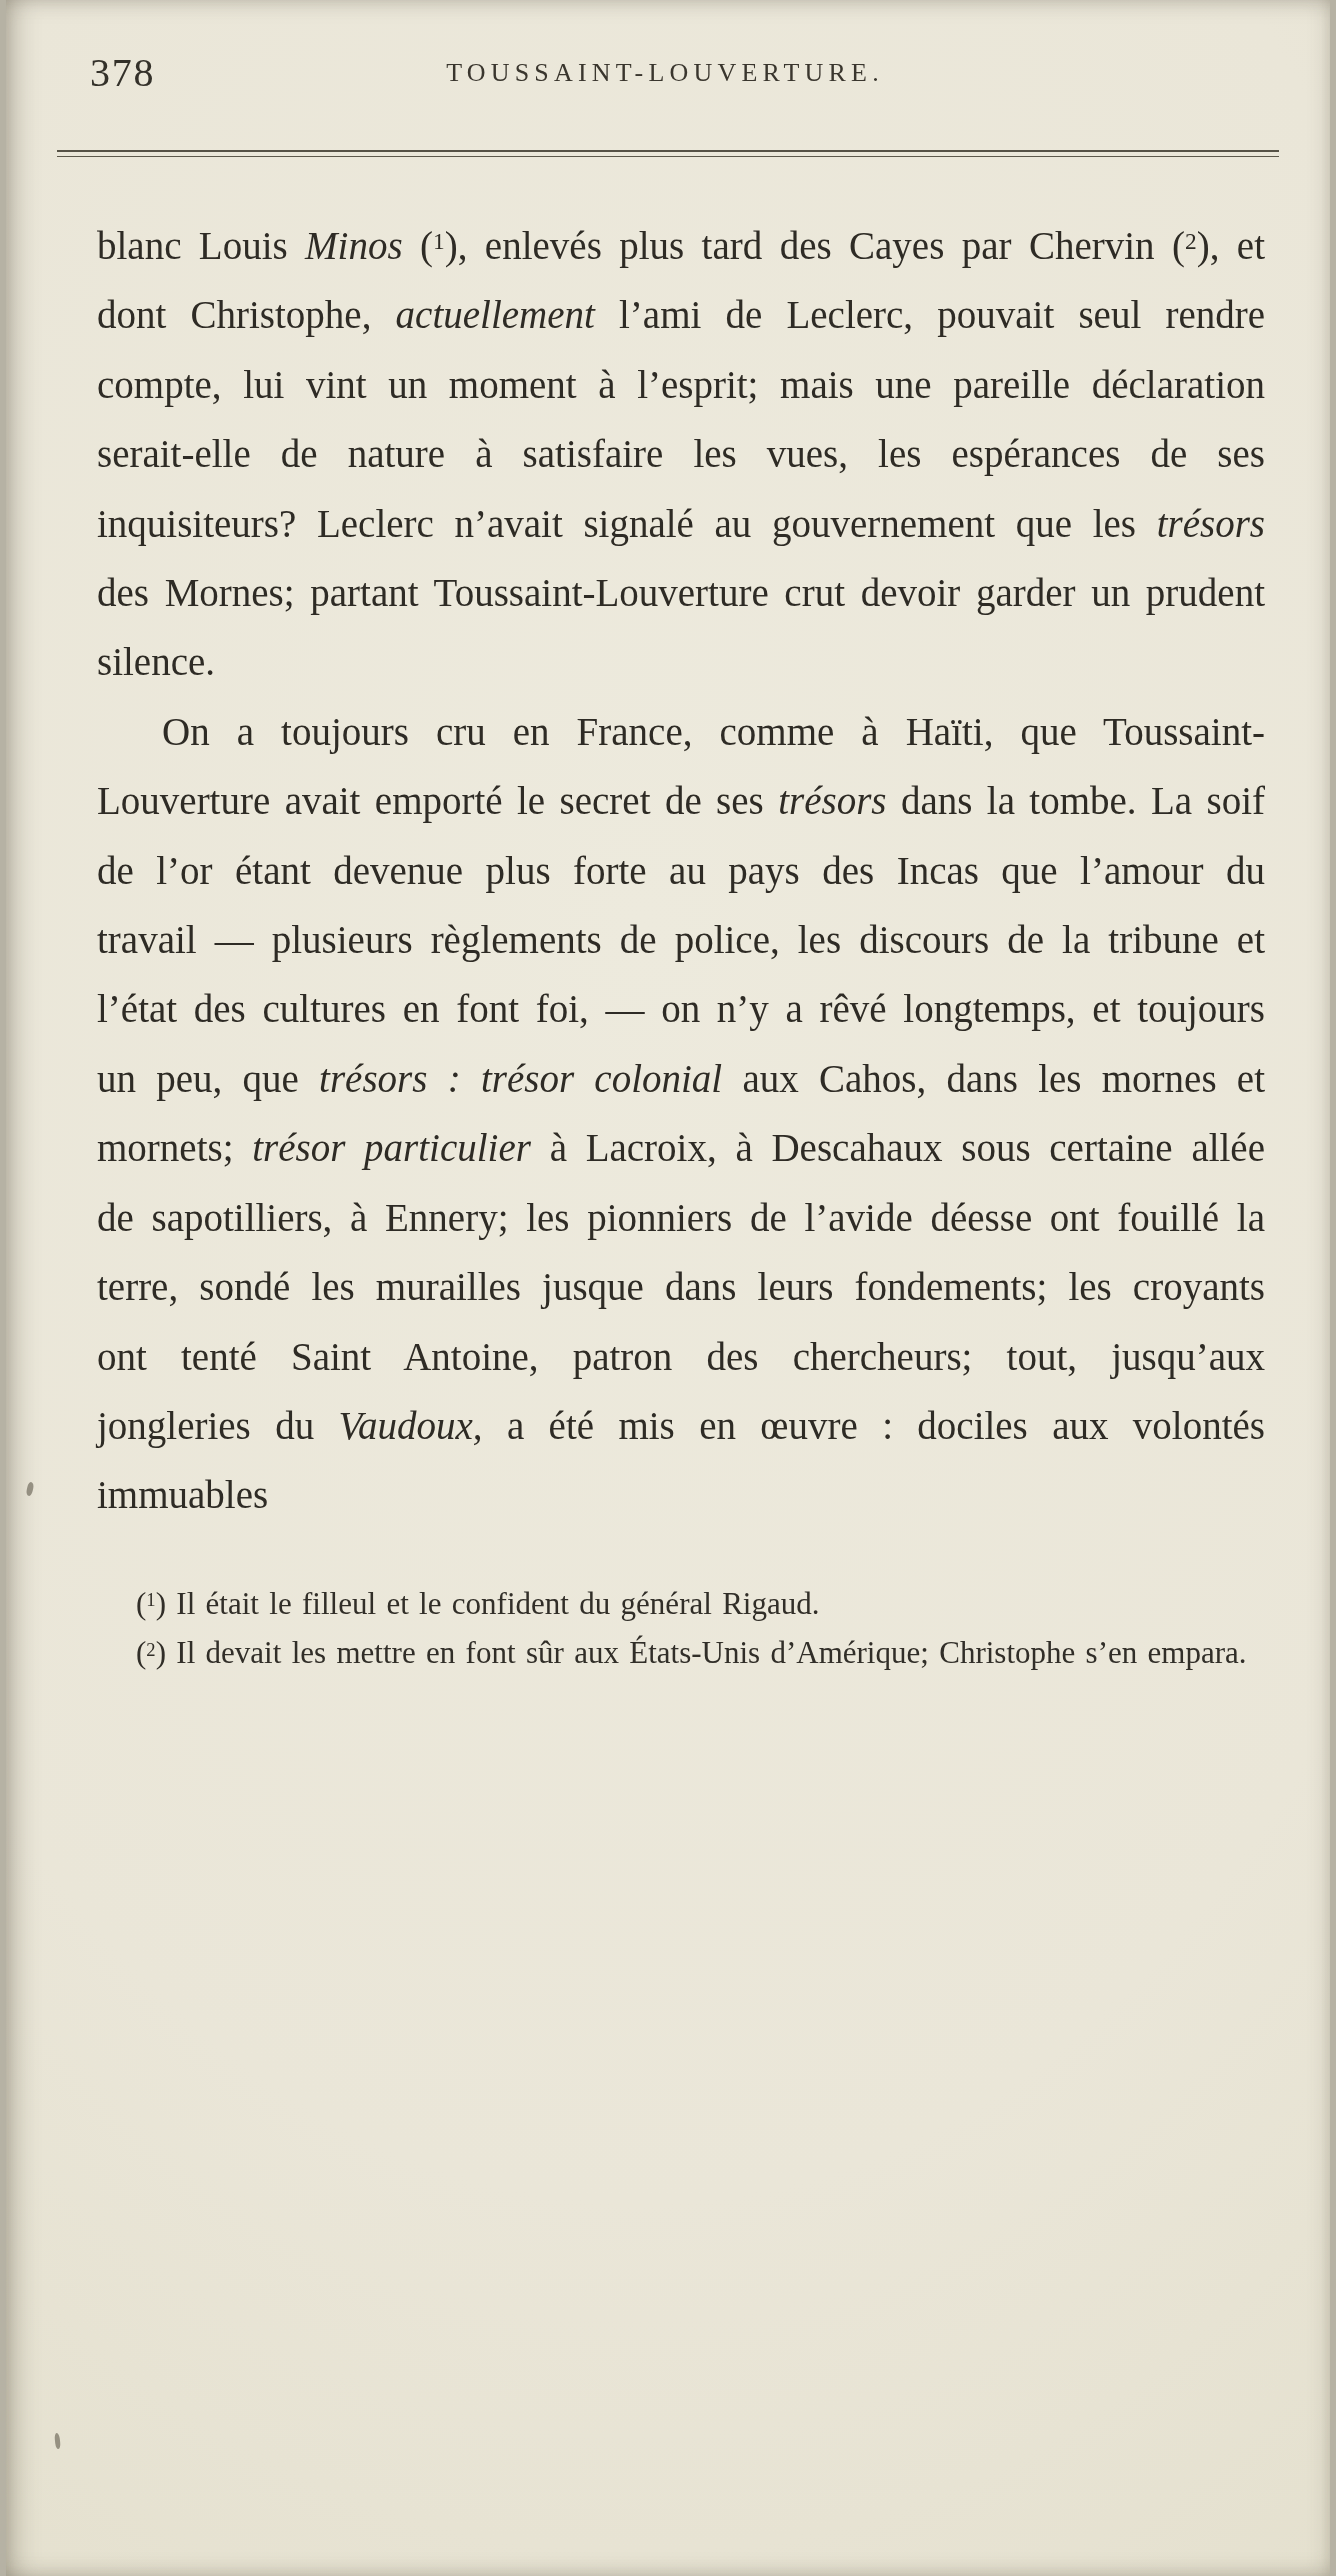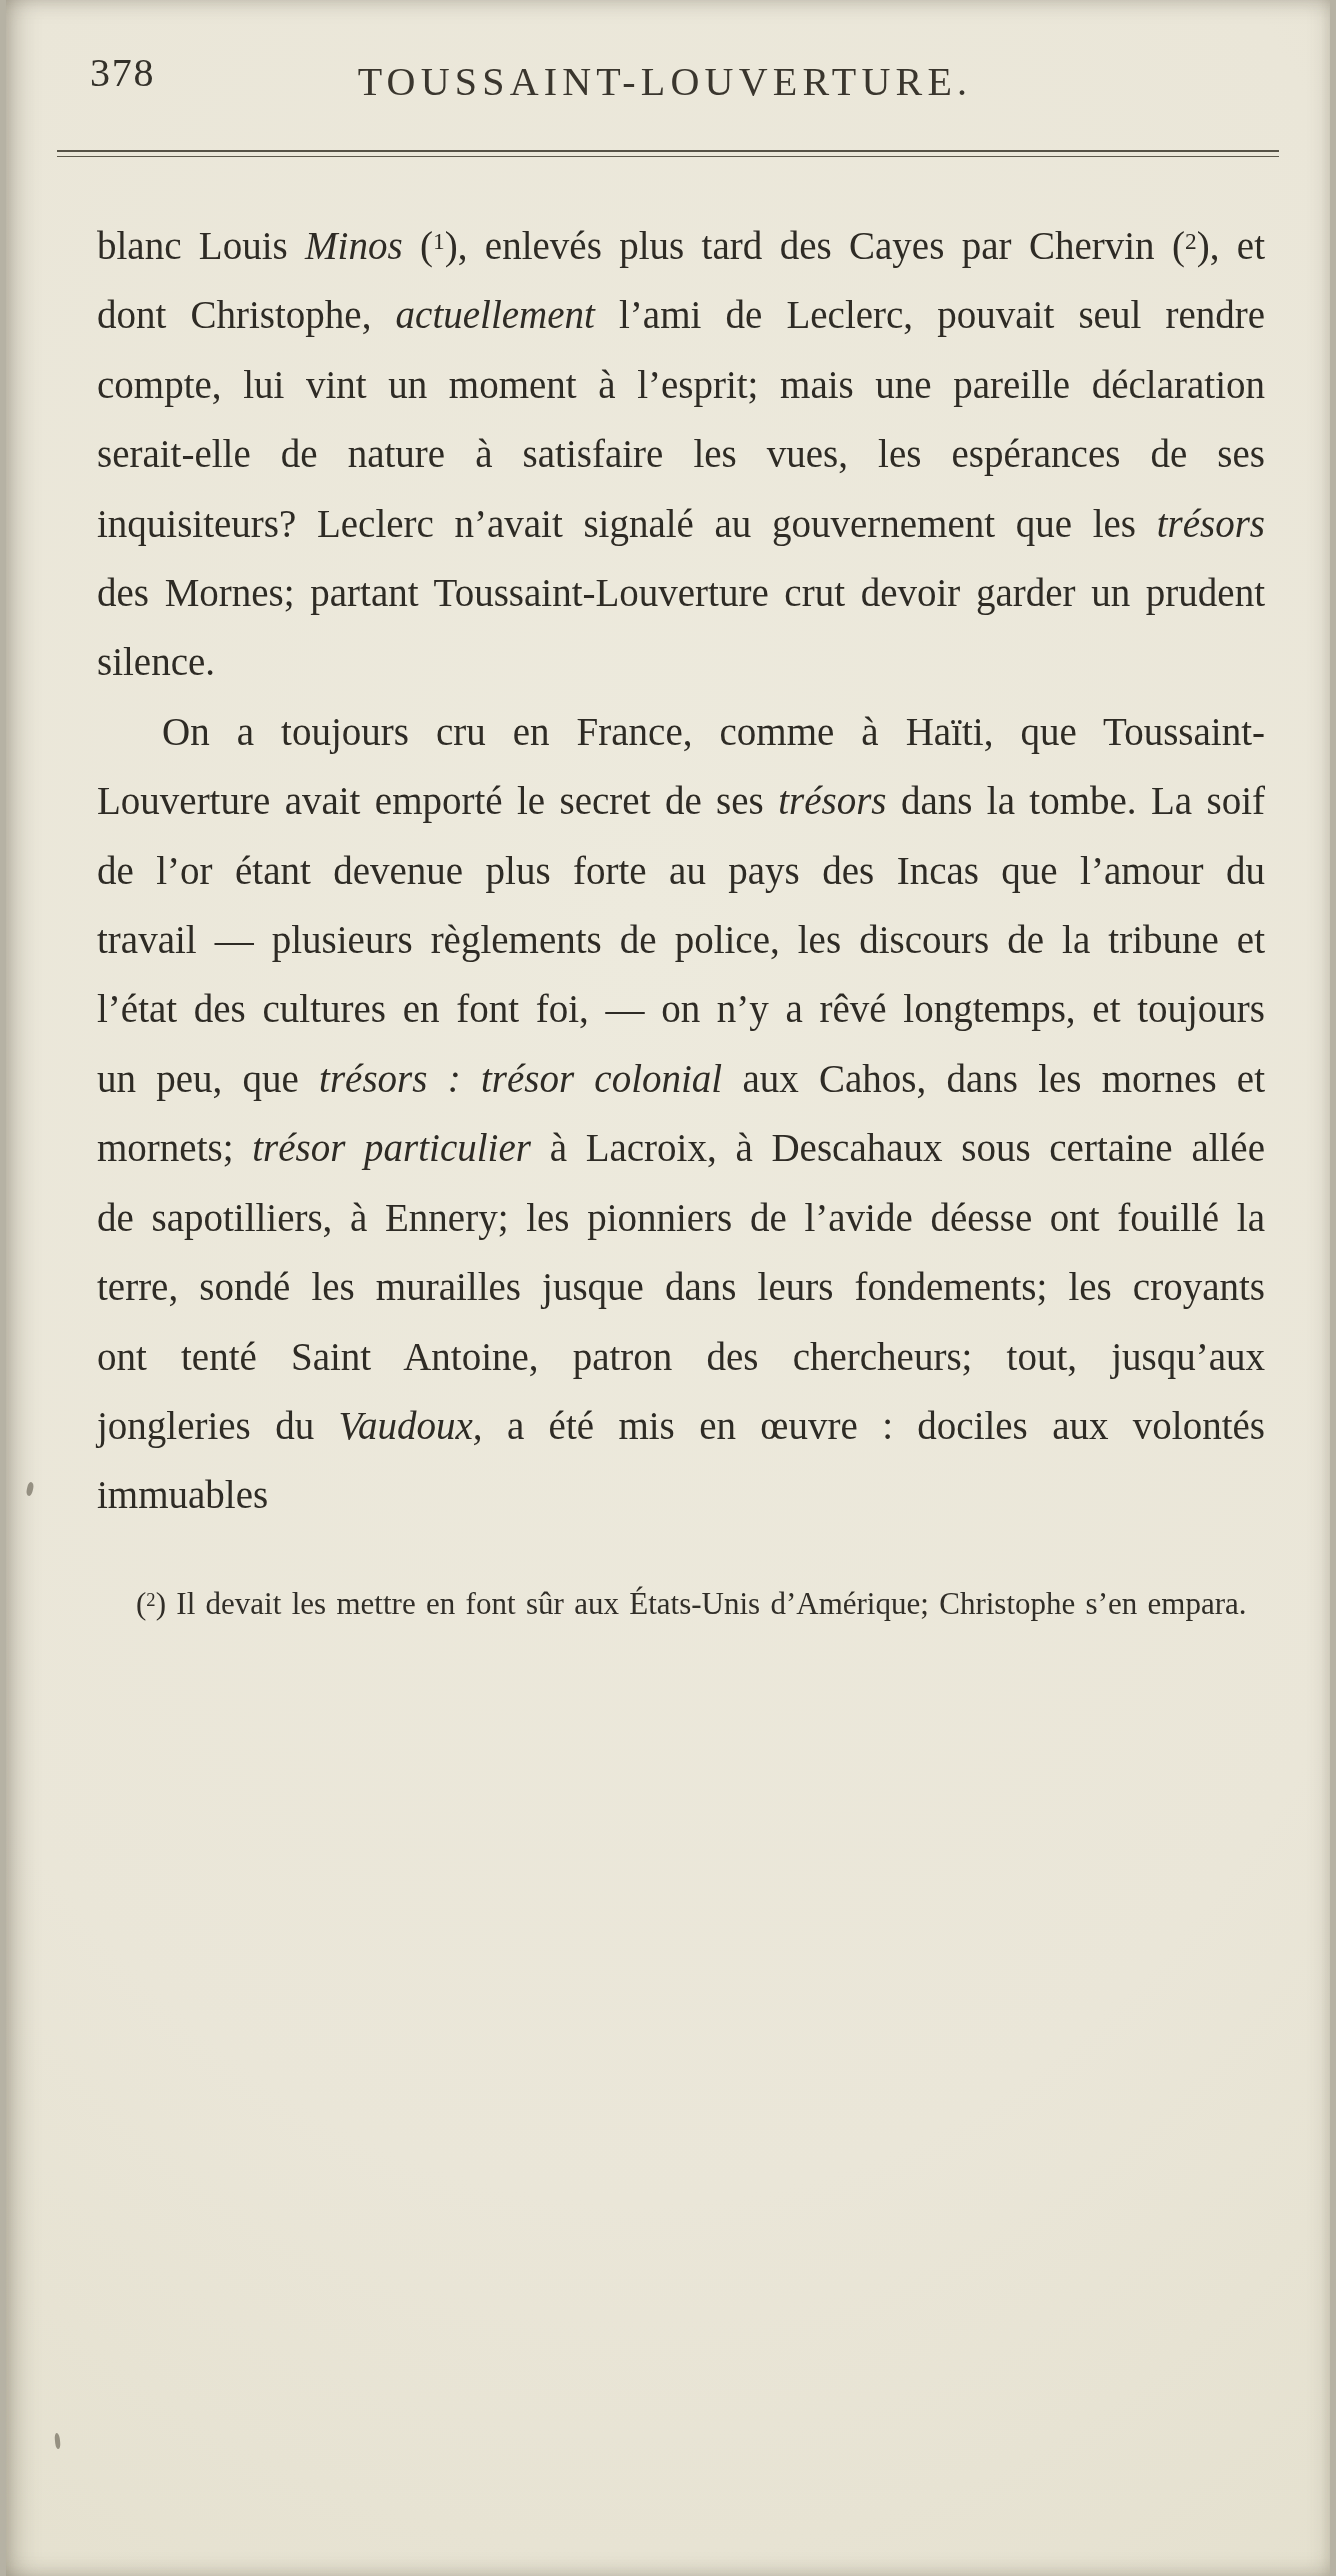--- a/index.html
+++ b/index.html
@@ -22,21 +22,21 @@
     overflow: hidden;
   }
 
   .page-header { position: relative; height: 103px; }
   .page-number {
     position: absolute; left: 84px; top: 49px;
     font-size: 40px; letter-spacing: 1.7px; color: #34312a;
   }
   .running-head {
     position: absolute; left: 0; right: 6px; top: 58px;
-    text-align: center; font-size: 40px; letter-spacing: 5.2px; color: #3a362e;
+    text-align: center; font-size: 26px; letter-spacing: 5.2px; color: #3a362e;
   }
 
   .double-rule {
     margin: 47px 51px 0;
     height: 7px;
     border-top: 2.6px solid #565246;
     border-bottom: 1.7px solid #5c584b;
   }
 
   .body-text {
@@ -81,20 +81,21 @@
   </header>
 
   <div class="double-rule"></div>
 
   <main class="body-text">
     <p class="para"><span>blanc Louis </span><em>Minos</em><span> (</span><sup class="fn-ref">1</sup><span>), enlevés plus tard des Cayes par Chervin (</span><sup class="fn-ref">2</sup><span>), et dont Christophe, </span><em>actuellement</em><span> l’ami de Leclerc, pouvait seul rendre compte, lui vint un moment à l’esprit; mais une pareille déclaration serait-elle de nature à satisfaire les vues, les espérances de ses inquisiteurs? Leclerc n’avait signalé au gouvernement que les </span><em>trésors</em><span> des Mornes; partant Toussaint-Louverture crut devoir garder un prudent silence.</span></p>
     <p class="para para-indent"><span>On a toujours cru en France, comme à Haïti, que Toussaint-Louverture avait emporté le secret de ses </span><em>trésors</em><span> dans la tombe. La soif de l’or étant devenue plus forte au pays des Incas que l’amour du travail — plusieurs règlements de police, les discours de la tribune et l’état des cultures en font foi, — on n’y a rêvé longtemps, et toujours un peu, que </span><em>trésors : trésor colonial</em><span> aux Cahos, dans les mornes et mornets; </span><em>trésor particulier</em><span> à Lacroix, à Descahaux sous certaine allée de sapotilliers, à Ennery; les pionniers de l’avide déesse ont fouillé la terre, sondé les murailles jusque dans leurs fondements; les croyants ont tenté Saint Antoine, patron des chercheurs; tout, jusqu’aux jongleries du </span><em>Vaudoux,</em><span> a été mis en œuvre : dociles aux volontés immuables</span></p>
   </main>
 
   <footer class="footnotes">
+    <p class="footnote"><span>(</span><sup class="fn-ref">1</sup><span>)</span><span> Il était le filleul et le confident du général Rigaud.</span></p>
     <p class="footnote"><span>(</span><sup class="fn-ref">2</sup><span>)</span><span> Il devait les mettre en font sûr aux États-Unis d’Amérique; Christophe s’en empara.</span></p>
   </footer>
 
   <div class="speck speck-1"></div>
   <div class="speck speck-2"></div>
 
 </div>
 
 
 </body></html>

